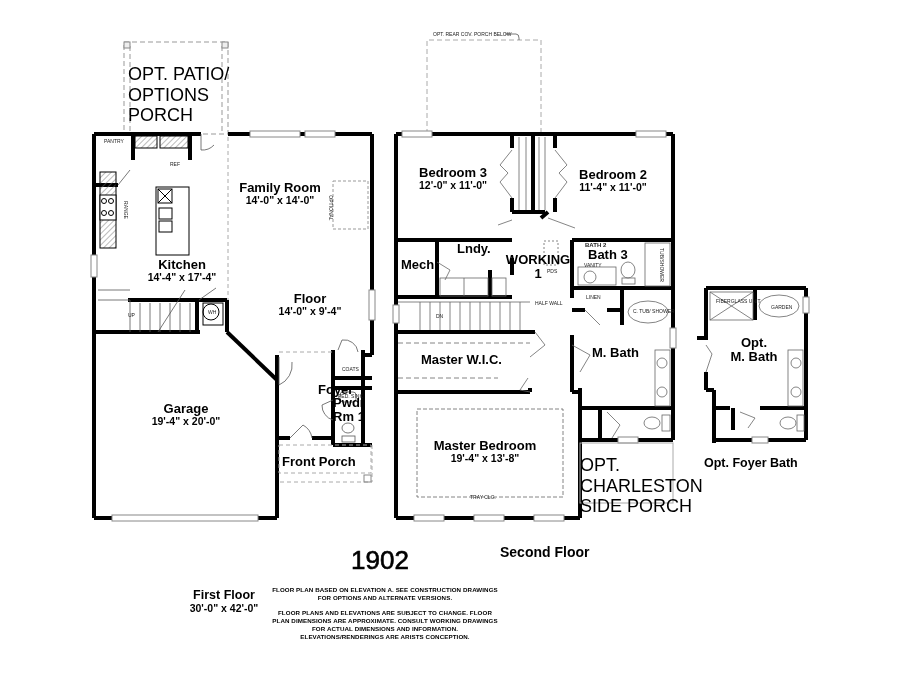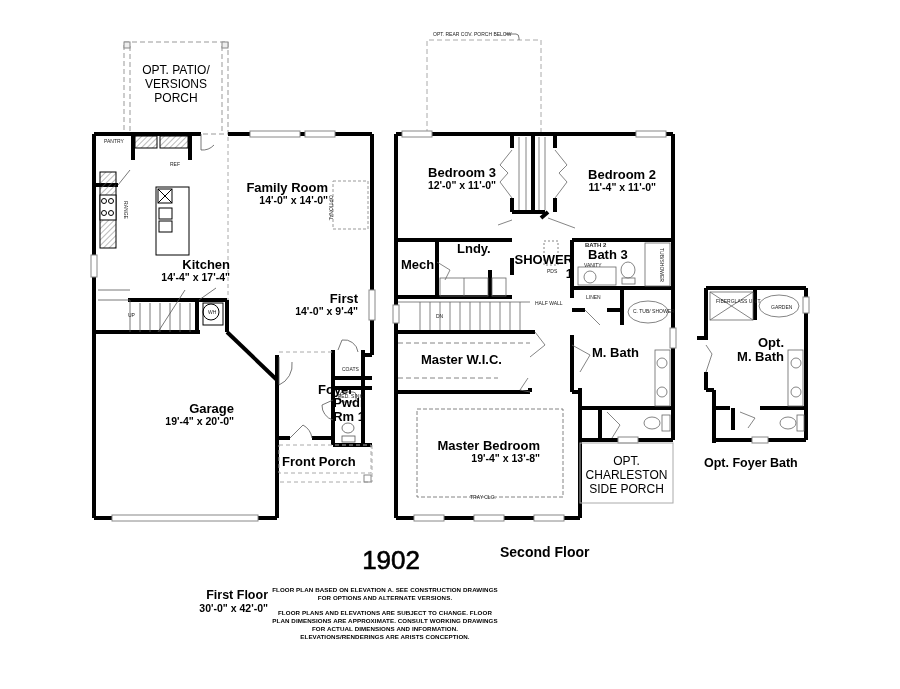--- a/index.html
+++ b/index.html
@@ -1,22 +1,22 @@
 <!DOCTYPE html>
 <html><head>
 <meta charset="utf-8">
 <style>
   html,body{margin:0;padding:0;background:#fff;}
   body{width:900px;height:689px;position:relative;overflow:hidden;font-family:"Liberation Sans",sans-serif;color:#000;}
   svg#plan{position:absolute;left:0;top:0;}
-  .lbl{position:absolute;text-align:right;font-weight:bold;white-space:nowrap;line-height:1.1;}
+  .lbl{position:absolute;text-align:center;font-weight:bold;white-space:nowrap;line-height:1.1;}
   .room{font-size:13px;}
   .dim{font-size:10.5px;font-weight:bold;display:block;}
   .tiny{position:absolute;font-size:5px;white-space:nowrap;color:#222;}
-  .opt{position:absolute;text-align:center;font-size:12px;font-weight:normal;line-height:1.15;white-space:nowrap;}
+  .opt{position:absolute;font-size:18px;font-weight:normal;line-height:1.15;white-space:nowrap;}
   .note{position:absolute;left:270px;width:230px;text-align:center;font-size:6.2px;font-weight:bold;line-height:1.28;letter-spacing:.1px;}
 </style>
 </head>
 <body>
 
 <svg id="plan" width="900" height="689" viewBox="0 0 900 689">
 
   <g stroke="#000" fill="none">
 
     <g stroke="#999" stroke-width="1" stroke-dasharray="5,3">
@@ -280,34 +280,34 @@
 
   <defs>
     <pattern id="hatch" width="4" height="4" patternUnits="userSpaceOnUse" patternTransform="rotate(45)">
       <line x1="0" y1="0" x2="0" y2="4" stroke="#777" stroke-width="1"></line>
     </pattern>
   </defs>
 </svg>
 
 <div class="opt" style="left:128px;top:64px;width:96px;">
   <span>OPT. PATIO/</span><br>
-  <span>VERSIONS</span><br>
+  <span>OPTIONS</span><br>
   <span>PORCH</span>
 </div>
 
 <div class="lbl room" style="left:232px;top:181px;width:96px;">
   <span>Family Room</span>
   <span class="dim">14'-0" x 14'-0"</span>
 </div>
 <div class="lbl room" style="left:134px;top:258px;width:96px;">
   <span>Kitchen</span>
   <span class="dim">14'-4" x 17'-4"</span>
 </div>
 <div class="lbl room" style="left:262px;top:292px;width:96px;">
-  <span>First</span>
+  <span>Floor</span>
   <span class="dim">14'-0" x 9'-4"</span>
 </div>
 <div class="lbl room" style="left:138px;top:402px;width:96px;">
   <span>Garage</span>
   <span class="dim">19'-4" x 20'-0"</span>
 </div>
 <div class="lbl room" style="left:282px;top:383px;padding-left:36px;">Foyer</div>
 <div class="lbl room" style="left:333px;top:396px;width:32px;">
   <span>Pwdr</span><br>
   <span>Rm 1</span>
@@ -334,21 +334,21 @@
   <span>Bedroom 3</span>
   <span class="dim">12'-0" x 11'-0"</span>
 </div>
 <div class="lbl room" style="left:570px;top:168px;width:86px;">
   <span>Bedroom 2</span>
   <span class="dim">11'-4" x 11'-0"</span>
 </div>
 <div class="lbl room" style="left:401px;top:258px;">Mech.</div>
 <div class="lbl room" style="left:457px;top:242px;">Lndy.</div>
 <div class="lbl room" style="left:503px;top:253px;width:70px;">
-  <span>SHOWER</span><br>
+  <span>WORKING</span><br>
   <span>1</span>
 </div>
 <div class="tiny" style="left:585px;top:242px;font-size:6px;font-weight:bold;">BATH 2</div>
 <div class="lbl room" style="left:588px;top:248px;">Bath 3</div>
 <div class="lbl room" style="left:421px;top:353px;">Master W.I.C.</div>
 <div class="lbl room" style="left:592px;top:346px;">M. Bath</div>
 <div class="lbl room" style="left:430px;top:439px;width:110px;">
   <span>Master Bedroom</span>
   <span class="dim">19'-4" x 13'-8"</span>
 </div>

